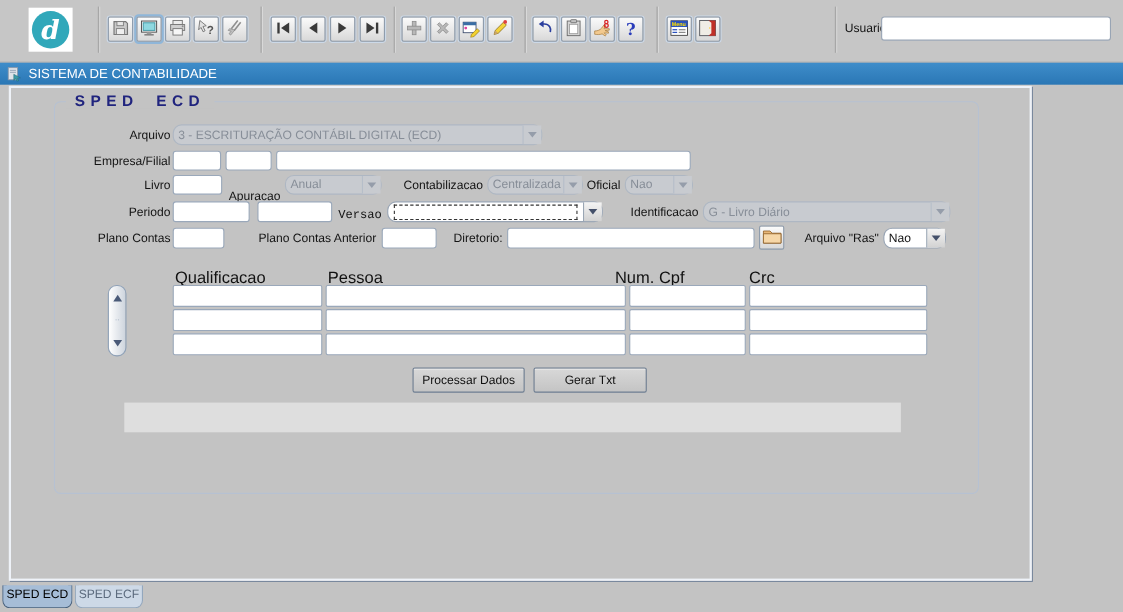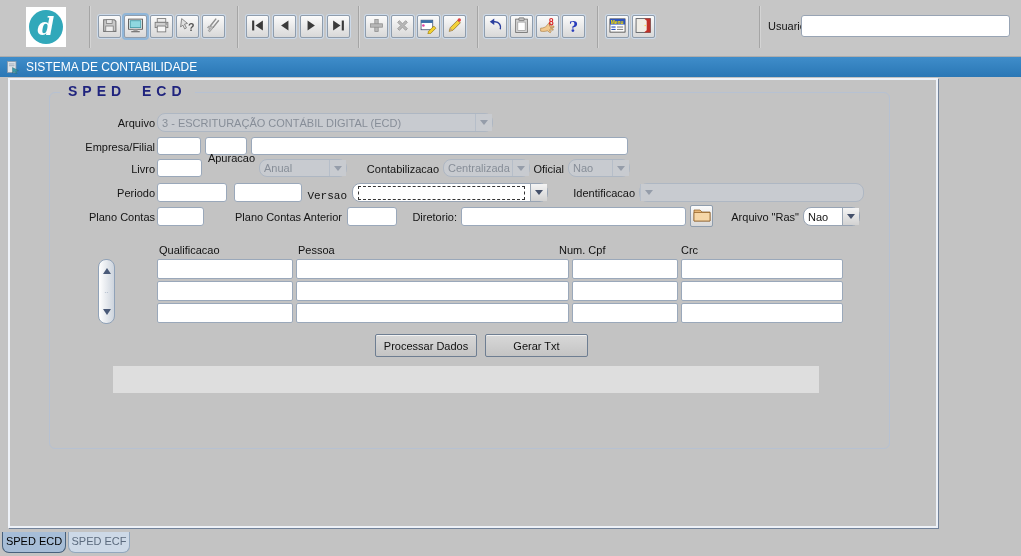--- a/index.html
+++ b/index.html
@@ -48,21 +48,21 @@
   .combo.disabled .val{color:#878e98;}
   .combo.disabled .arrow{background:#c8cbd0;border-left-color:#b6bec9;}
   .combo.disabled .arrow i{border-top-color:#959daa;}
   .dashsel{flex:1;height:12px;border:1px dashed #333;margin:0 1px;}
 
   .folderbtn{position:absolute;box-sizing:border-box;background:linear-gradient(#fbfbfb,#d8d8d8);
     border:1px solid #8f9dad;border-radius:2px;display:flex;align-items:center;justify-content:center;padding:0;}
   .folderbtn svg{width:18px;height:15px;}
 
   
-  .ghead{position:absolute;font-size:11px;color:#111;}
+  .ghead{position:absolute;font-size:15px;color:#111;}
   .gcell{position:absolute;box-sizing:border-box;background:#fff;border:1px solid #9aa8ba;border-radius:2px;
     font:11px "Liberation Sans",sans-serif;padding:0 3px;}
   #gridscroll{position:absolute;left:88px;top:179px;width:17px;height:65px;box-sizing:border-box;border:1px solid #90a2b8;border-radius:8px;
     background:linear-gradient(90deg,#ffffff,#cdd4dd);display:flex;flex-direction:column;justify-content:space-between;align-items:center;}
   #gridscroll .sarr{width:0;height:0;border:4px solid transparent;}
   #gridscroll .up{border-bottom:6px solid #4a5a78;margin-top:4px;}
   #gridscroll .dn{border-top:6px solid #4a5a78;margin-bottom:4px;}
   #gridscroll .mid{color:#8fa0b6;font-size:7px;line-height:7px;}
 
   .actbtn{position:absolute;box-sizing:border-box;background:linear-gradient(#d8d8d8,#c4c4c4);border:1px solid #6e7e92;
@@ -271,21 +271,21 @@
         </span>
     </div>
 
     <div class="lbl" style="left:50px;top:59px;width:95px;">Empresa/Filial</div>
     <input class="tin" style="left: 147px; top: 57px; width: 44px; height: 18px;">
     <input class="tin" style="left: 195px; top: 57px; width: 42px; height: 18px;">
     <input class="tin" style="left: 241px; top: 57px; width: 377px; height: 18px;">
 
     <div class="lbl" style="left:85px;top:81px;width:60px;">Livro</div>
     <input class="tin" style="left: 147px; top: 79px; width: 45px; height: 18px;">
-    <div class="lbl" style="left:187px;top:70px;width:58px;">Apuracao</div>
+    <div class="lbl" style="left:187px;top:91px;width:58px;">Apuracao</div>
     <div class="combo disabled" style="left:249px;top:79px;width:88px;height:18px;">
       <span class="val">Anual</span>
       <span class="arrow">
           <i></i>
         </span>
     </div>
     <div class="lbl" style="left:342px;top:81px;width:87px;">Contabilizacao</div>
     <div class="combo disabled" style="left:433px;top:79px;width:87px;height:18px;">
       <span class="val">Centralizada</span>
       <span class="arrow">
@@ -307,20 +307,21 @@
     <div class="combo" style="left:342px;top:103px;width:196px;height:19px;">
       <span class="val">
           <span class="dashsel"></span>
         </span>
       <span class="arrow">
           <i></i>
         </span>
     </div>
     <div class="lbl" style="left:542px;top:105px;width:83px;">Identificacao</div>
     <div class="combo disabled" style="left:629px;top:103px;width:225px;height:19px;">
+      <span class="val">G - Livro Diário</span>
       <span class="arrow">
           <i></i>
         </span>
     </div>
 
     <div class="lbl" style="left:60px;top:129px;width:85px;">Plano Contas</div>
     <input class="tin" style="left: 147px; top: 127px; width: 47px; height: 19px;">
     <div class="lbl" style="left:198px;top:129px;width:134px;">Plano Contas Anterior</div>
     <input class="tin" style="left: 337px; top: 127px; width: 50px; height: 19px;">
     <div class="lbl" style="left:390px;top:129px;width:57px;">Diretorio:</div>

